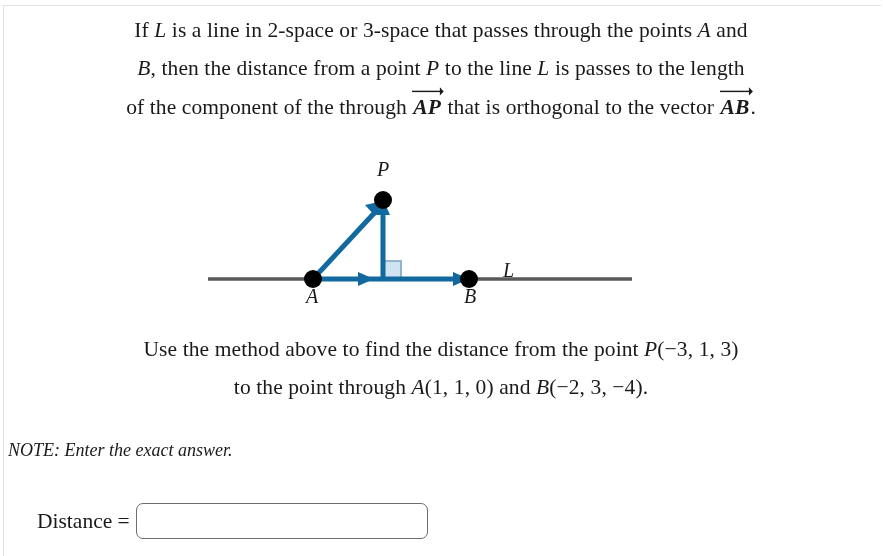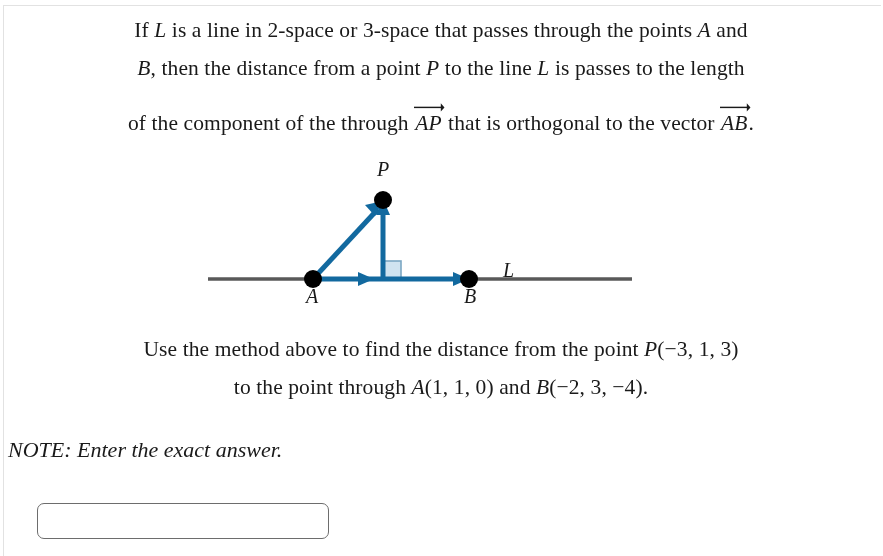--- a/index.html
+++ b/index.html
@@ -40,36 +40,37 @@
   }
 
   #statement-block { top: 11px; }
   #question-block  { top: 330px; }
 
   .note-line {
     position: absolute;
     left: 8px;
     top: 437px;
     font-style: italic;
-    font-size: 22px;
+    font-size: 18px;
     line-height: 26px;
   }
 
   .mathvar {
     font-style: italic;
     font-family: "Liberation Serif", "DejaVu Serif", serif;
   }
 
   
   .vec {
     position: relative;
     display: inline-block;
     font-style: italic;
     padding-top: 1px;
-    margin: 16px 1px;
+    margin: 0 1px;
+    font-weight: bold;
   }
   .vec .vecarrow {
     position: absolute;
     left: -1px;
     right: -3px;
     top: -0.06em;
     height: 9px;
     pointer-events: none;
   }
   .vec .vecarrow svg { display: block; width: 100%; height: 100%; overflow: visible; }
@@ -174,14 +175,15 @@
 </div>
 
 <div class="prose" id="question-block">
   <span>Use the method above to find the distance from the point </span><span class="mathvar">P</span><span>(−3, 1, 3)</span><br>
   <span>to the point through </span><span class="mathvar">A</span><span>(1, 1, 0)</span><span> and </span><span class="mathvar">B</span><span>(−2, 3, −4)</span><span>.</span>
 </div>
 
 <div class="note-line">NOTE: Enter the exact answer.</div>
 
 <div id="answer-row">
+  <span id="distance-label">Distance =</span>
   <input id="distance-input" type="text" placeholder="" style="">
 </div>
 
 </body></html>

